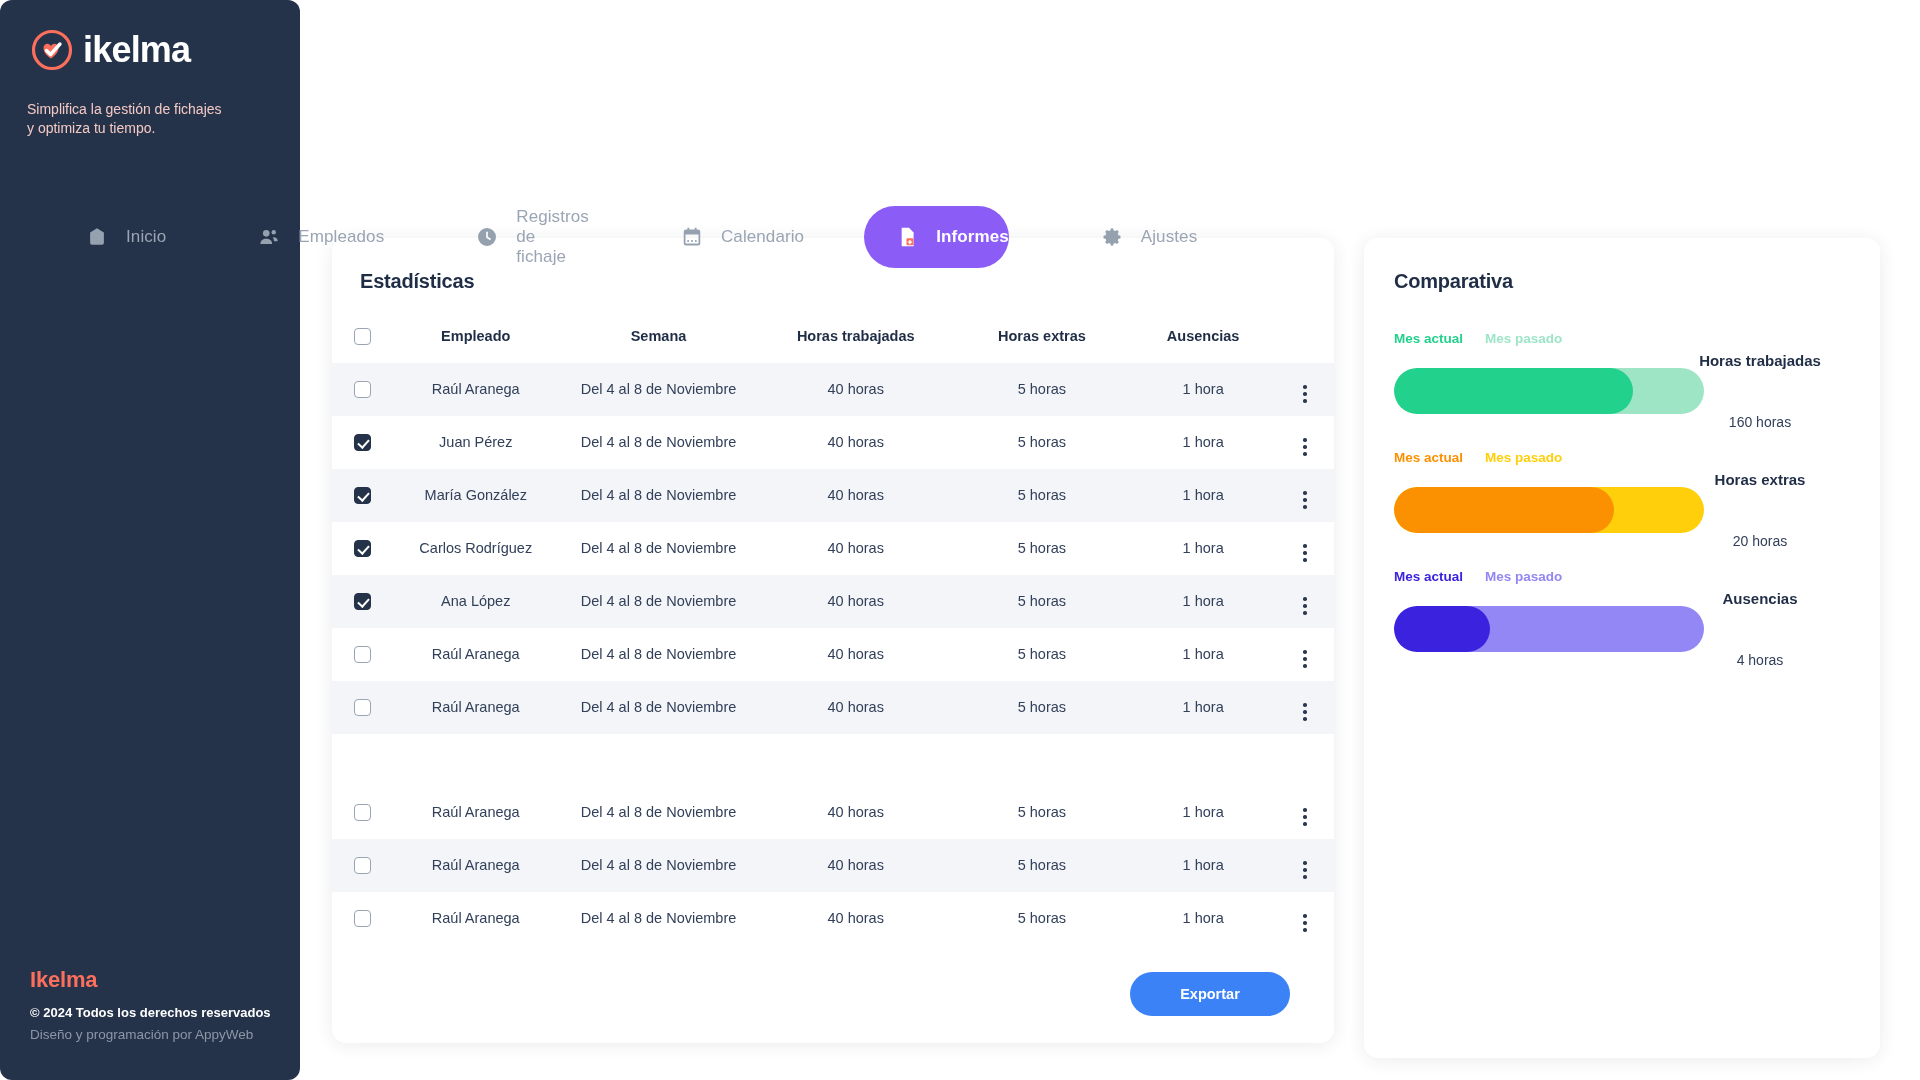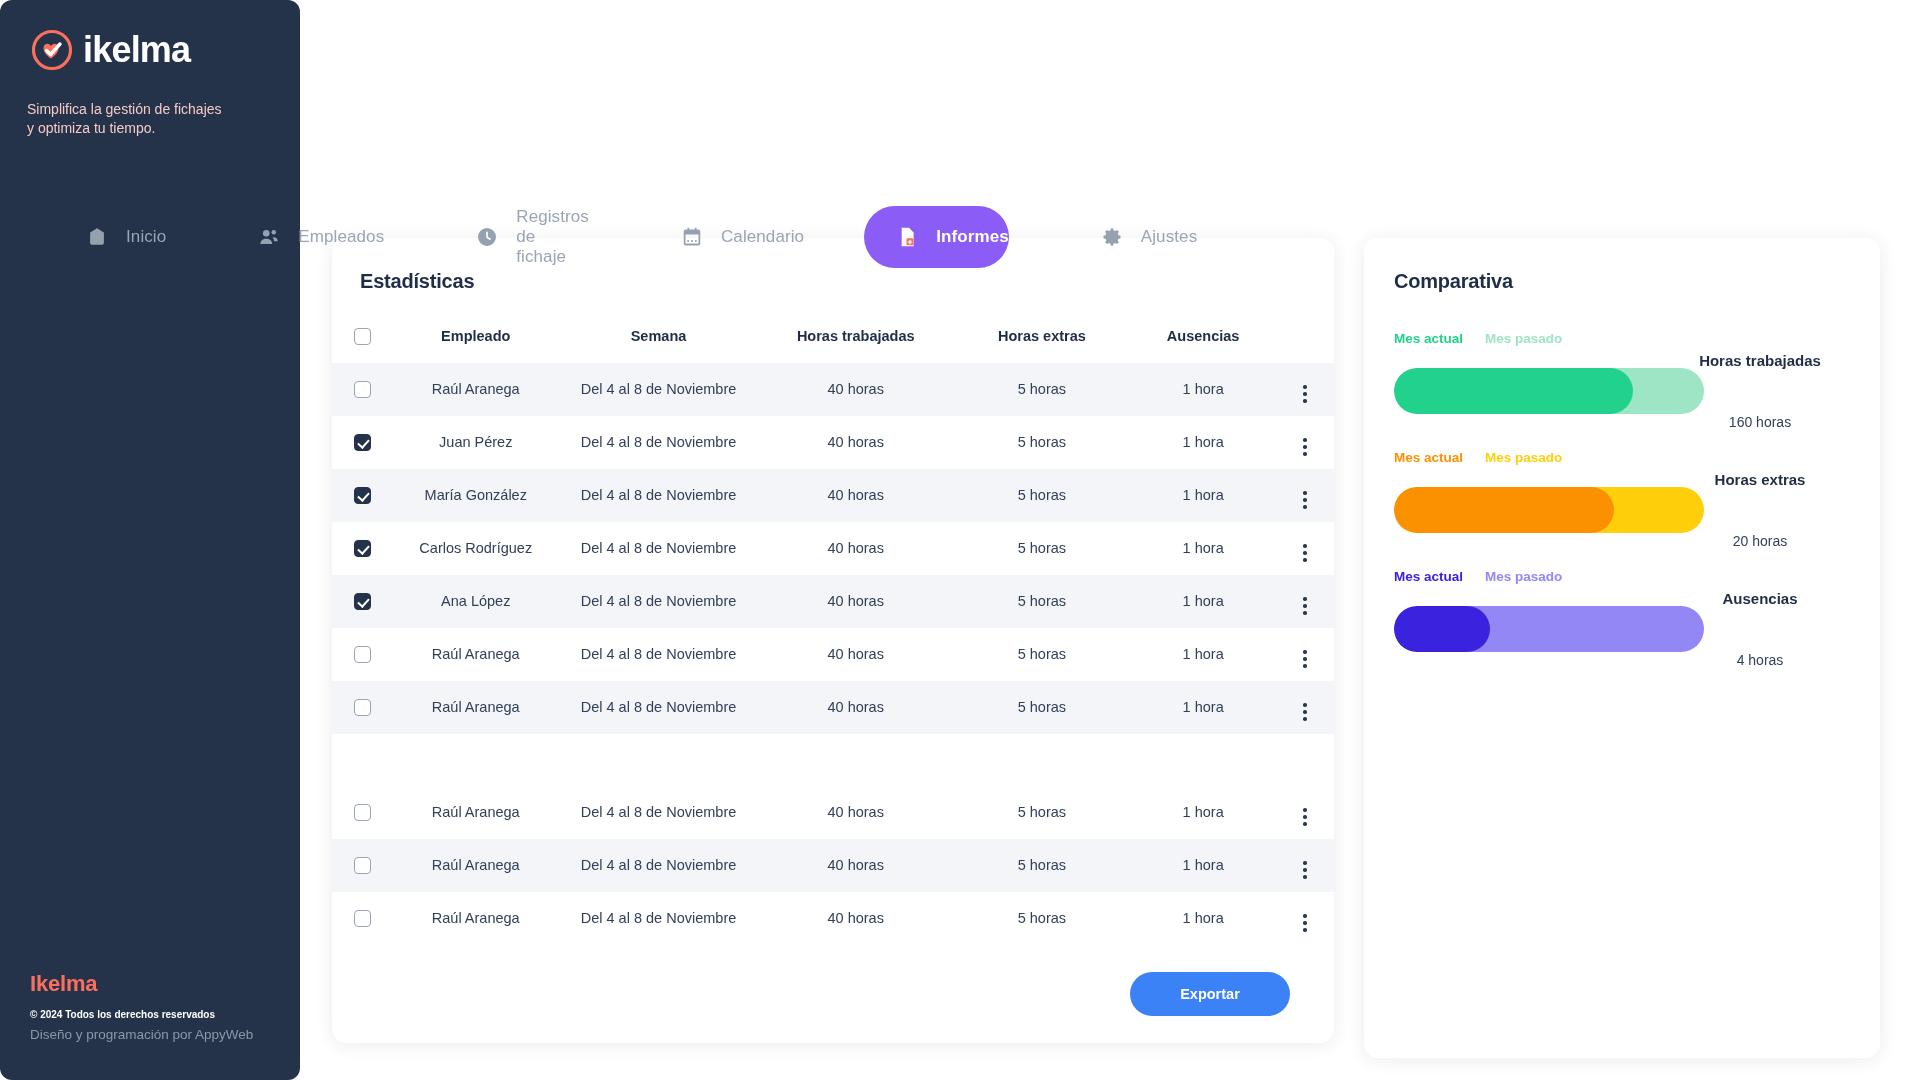--- a/index.html
+++ b/index.html
@@ -46,21 +46,21 @@
   .nav-item .nav-ico svg { display: block; width: 22px; height: 22px; fill: #96a1b0; }
   .nav-item.active { background: #8b5cf6; color: #ffffff; align-items: center; }
   .nav-item.active .nav-ico svg { fill: #ffffff; }
   .nav-item.active .nav-label { font-weight: 600; }
 
   .side-footer { position: absolute; left: 30px; bottom: 38px; }
   .side-footer .brand {
     color: #fb6f5c; font-size: 22px; font-weight: 700; letter-spacing: -0.2px;
   }
   .side-footer .copy {
-    color: #ffffff; font-size: 10px; margin-top: 12px; font-weight: 600;
+    color: #ffffff; font-size: 13px; margin-top: 12px; font-weight: 600;
   }
   .side-footer .credit { color: #8c97a6; font-size: 13.5px; margin-top: 7px; }
 
   
   .main {
     flex: 1; height: 1080px; background: #ffffff;
     padding: 238px 42px 0 32px;
     display: flex; gap: 30px; align-items: flex-start;
   }
   .card {

